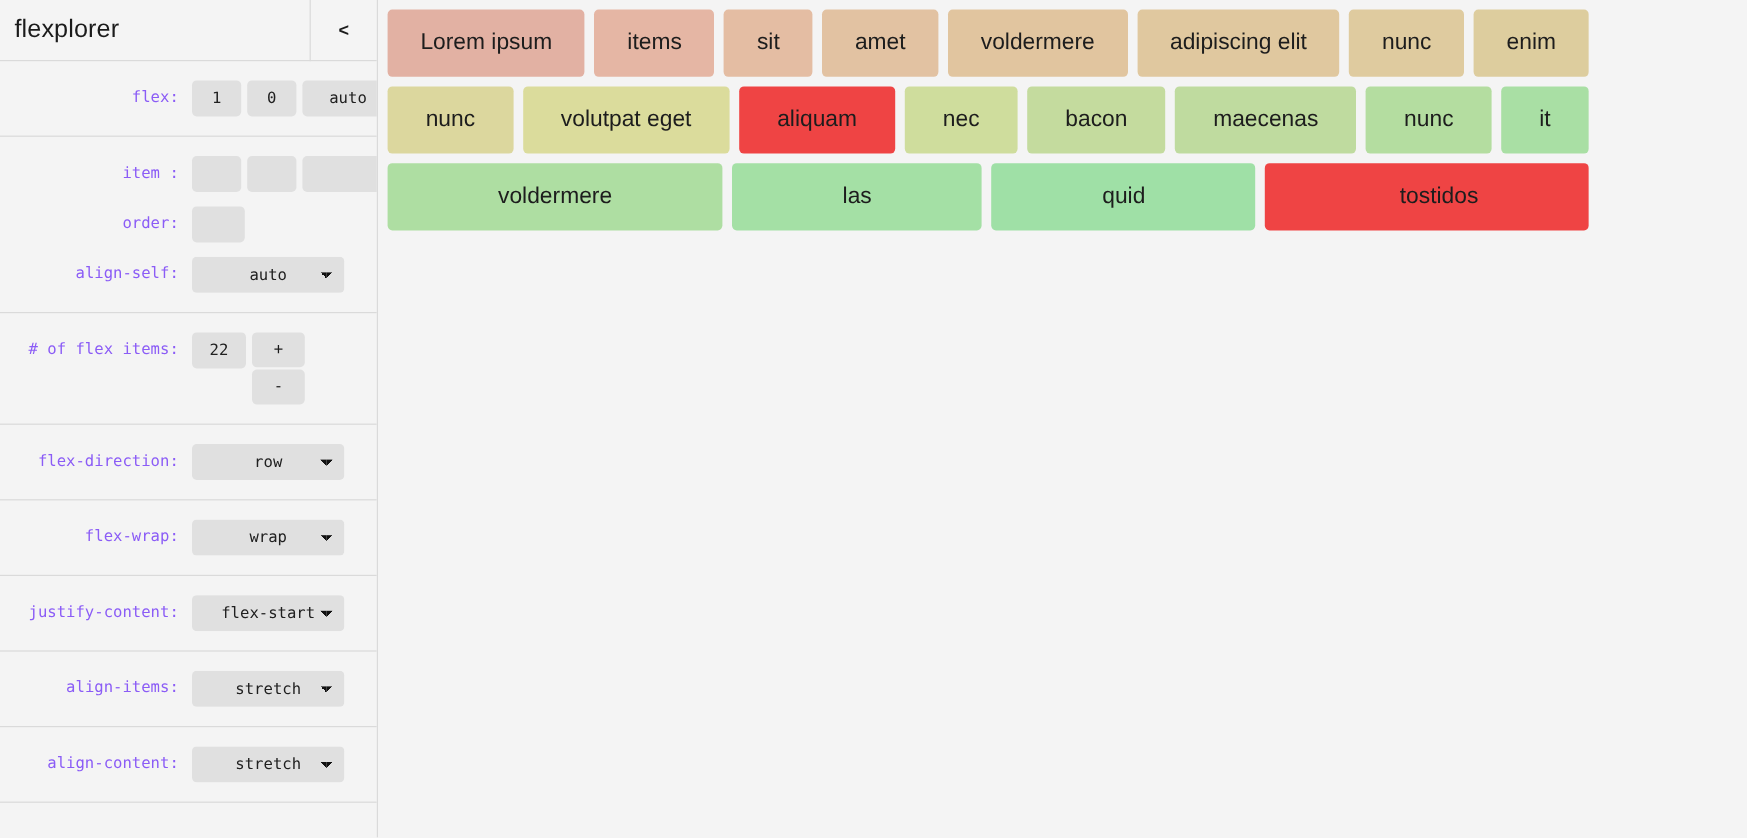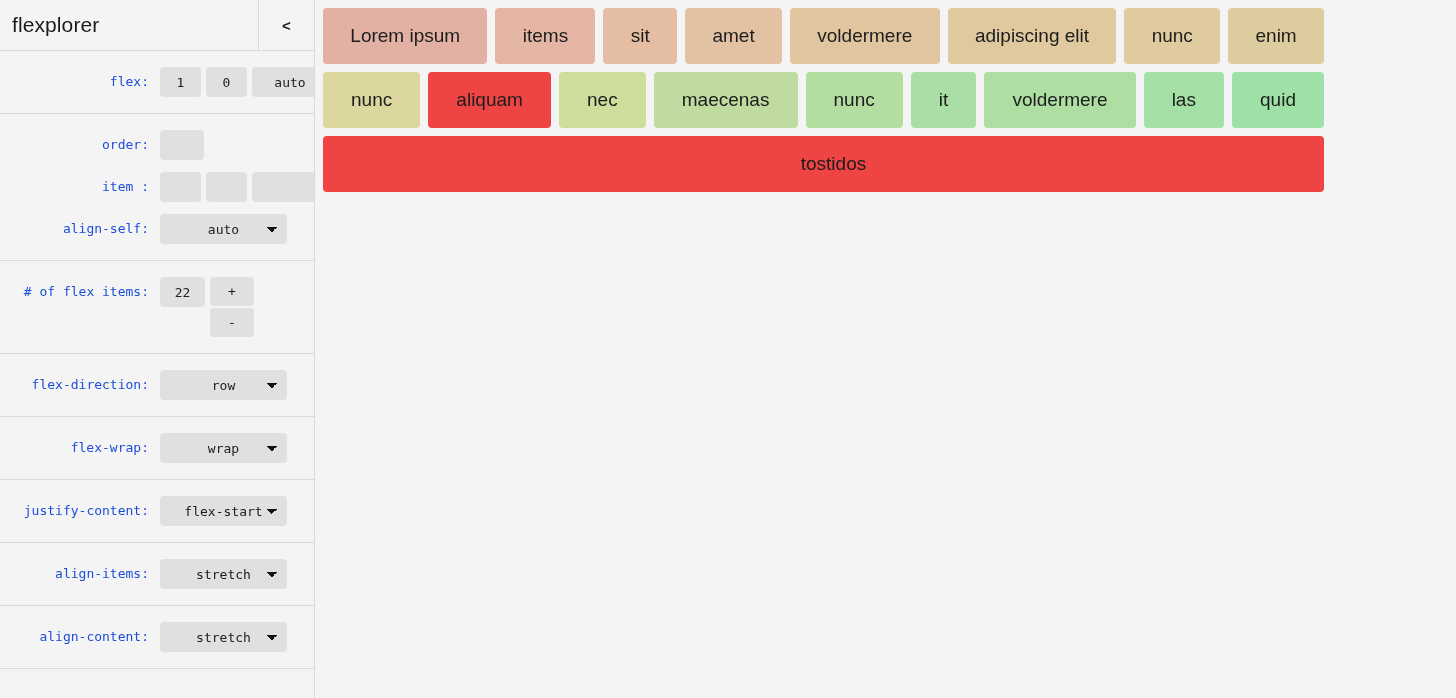--- a/index.html
+++ b/index.html
@@ -72,21 +72,21 @@
     align-items: flex-start;
     padding: 6px 0;
   }
   .sb-label {
     width: 160px;
     min-width: 160px;
     text-align: right;
     padding-right: 11px;
     font-family: "DejaVu Sans Mono", "Liberation Mono", monospace;
     font-size: 13px;
-    color: #1d4ed8;
+    color: #8b5cf6;
     line-height: 30px;
     white-space: nowrap;
   }
   .sb-controls {
     display: flex;
     align-items: flex-start;
     gap: 5px;
   }
 
   .ctl {
@@ -206,31 +206,31 @@
             <div class="sb-label">flex:</div>
             <div class="sb-controls">
               <input type="text" class="ctl ctl-xs" value="1" style="">
               <input type="text" class="ctl ctl-md" value="0" style="">
               <input type="text" class="ctl ctl-lg" value="auto" style="">
             </div>
           </div>
         </div>
         <div class="sb-section">
           <div class="sb-row">
-            <div class="sb-label">order:</div>
-            <div class="sb-controls">
-              <input type="text" class="ctl ctl-sm" style="">
-            </div>
-          </div>
-          <div class="sb-row">
             <div class="sb-label">item :</div>
             <div class="sb-controls">
               <input type="text" class="ctl ctl-xs" style="">
               <input type="text" class="ctl ctl-md" style="">
               <input type="text" class="ctl ctl-lg" style="">
+            </div>
+          </div>
+          <div class="sb-row">
+            <div class="sb-label">order:</div>
+            <div class="sb-controls">
+              <input type="text" class="ctl ctl-sm" style="">
             </div>
           </div>
           <div class="sb-row">
             <div class="sb-label">align-self:</div>
             <div class="sb-controls">
               <select class="sel"><option value="auto">auto</option><option value="flex-start">flex-start</option><option value="flex-end">flex-end</option><option value="center">center</option><option value="baseline">baseline</option><option value="stretch">stretch</option></select>
             </div>
           </div>
         </div>
         <div class="sb-section">
@@ -293,22 +293,24 @@
     <div id="flex-container">
         <div class="flex-item" style="background: rgb(226, 177, 163);">Lorem ipsum</div>
         <div class="flex-item" style="background: rgb(229, 182, 164);">items</div>
         <div class="flex-item" style="background: rgb(228, 189, 163);">sit</div>
         <div class="flex-item" style="background: rgb(226, 194, 162);">amet</div>
         <div class="flex-item" style="background: rgb(225, 197, 159);">voldermere</div>
         <div class="flex-item" style="background: rgb(224, 200, 159);">adipiscing elit</div>
         <div class="flex-item" style="background: rgb(223, 203, 159);">nunc</div>
         <div class="flex-item" style="background: rgb(221, 205, 158);">enim</div>
         <div class="flex-item" style="background: rgb(220, 215, 158);">nunc</div>
+        <div class="flex-item" style="background: rgb(219, 220, 156);">volutpat eget</div>
         <div class="flex-item" style="background: #ef4444;">aliquam</div>
         <div class="flex-item" style="background: rgb(207, 221, 157);">nec</div>
+        <div class="flex-item" style="background: rgb(196, 219, 158);">bacon</div>
         <div class="flex-item" style="background: rgb(191, 219, 159);">maecenas</div>
         <div class="flex-item" style="background: rgb(180, 221, 160);">nunc</div>
         <div class="flex-item" style="background: rgb(169, 223, 164);">it</div>
         <div class="flex-item" style="background: rgb(174, 222, 162);">voldermere</div>
         <div class="flex-item" style="background: rgb(164, 224, 165);">las</div>
         <div class="flex-item" style="background: rgb(159, 224, 166);">quid</div>
         <div class="flex-item" style="background: #ef4444; padding-left: 44px;">tostidos</div>
       </div>
   </main>
 

